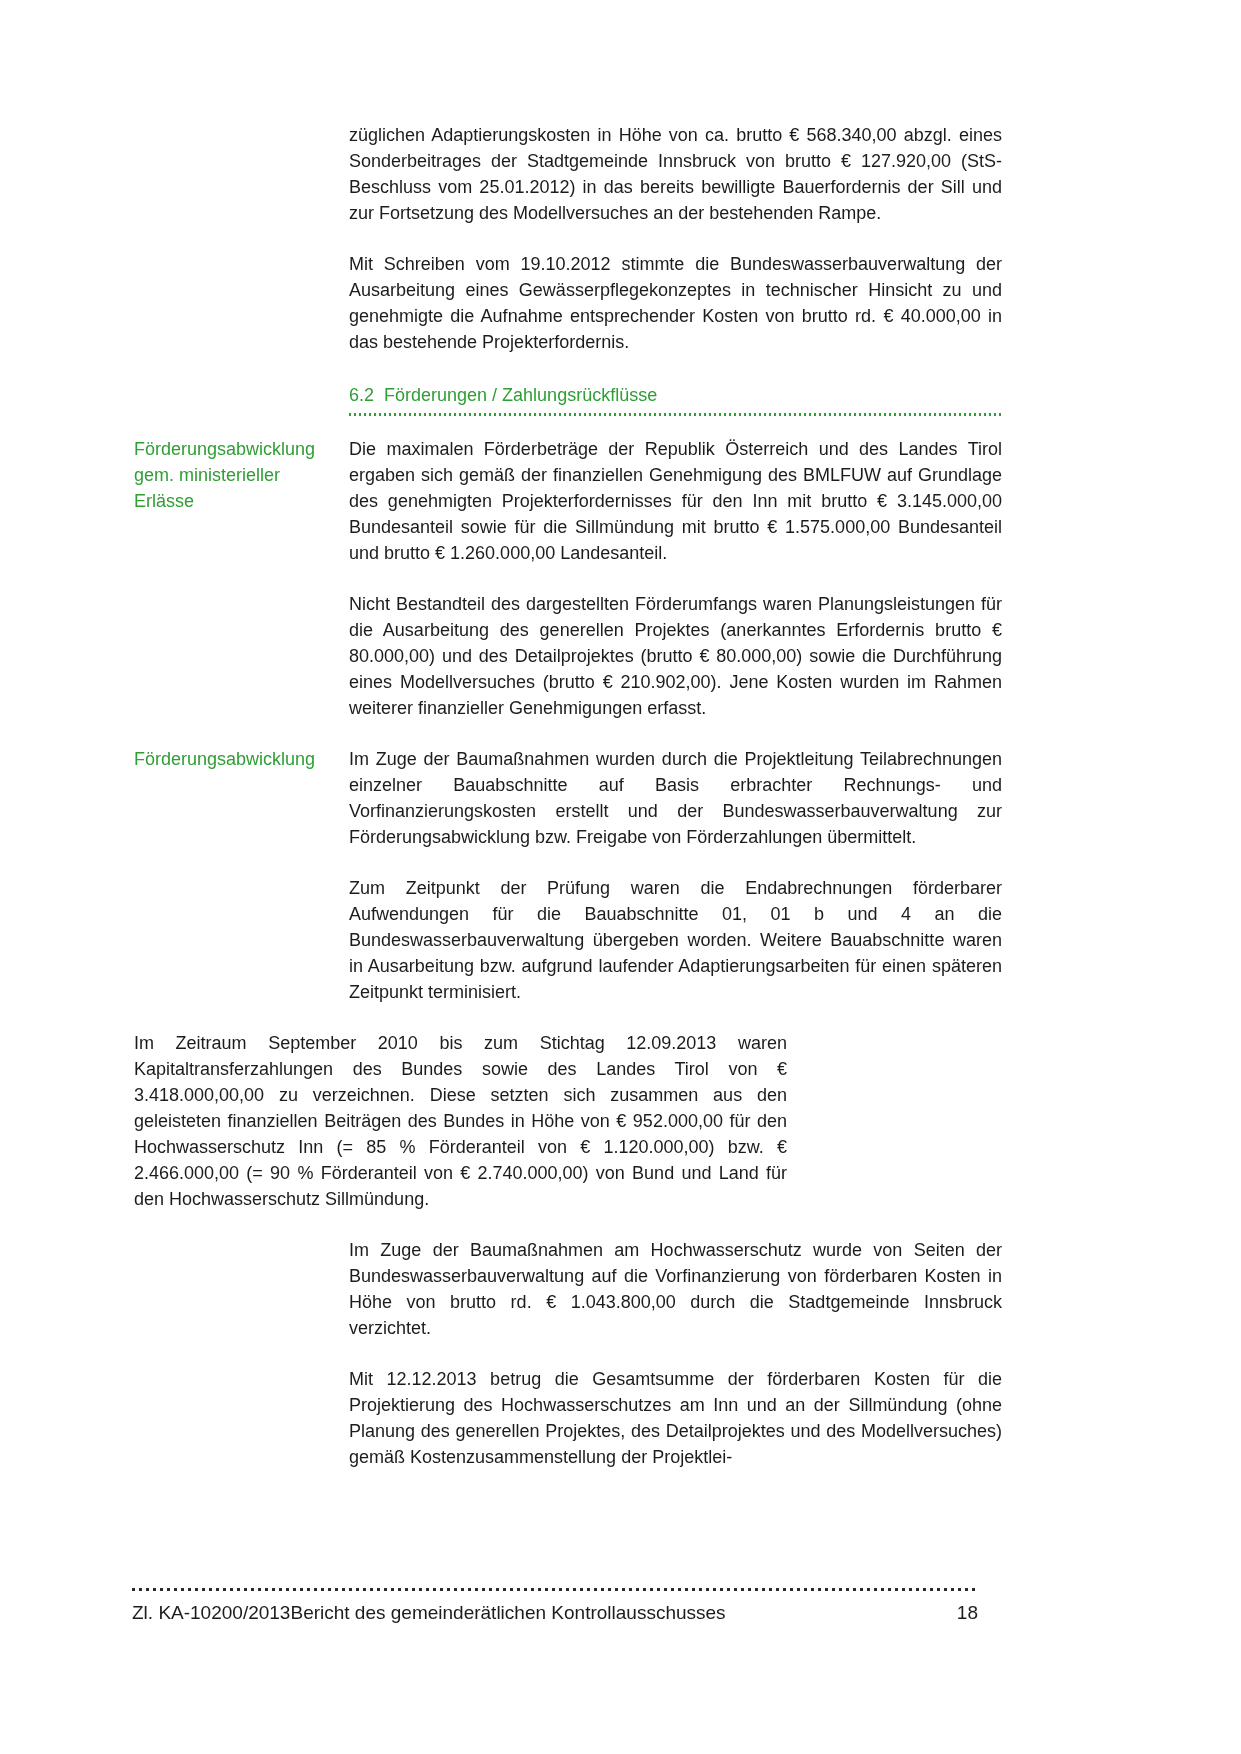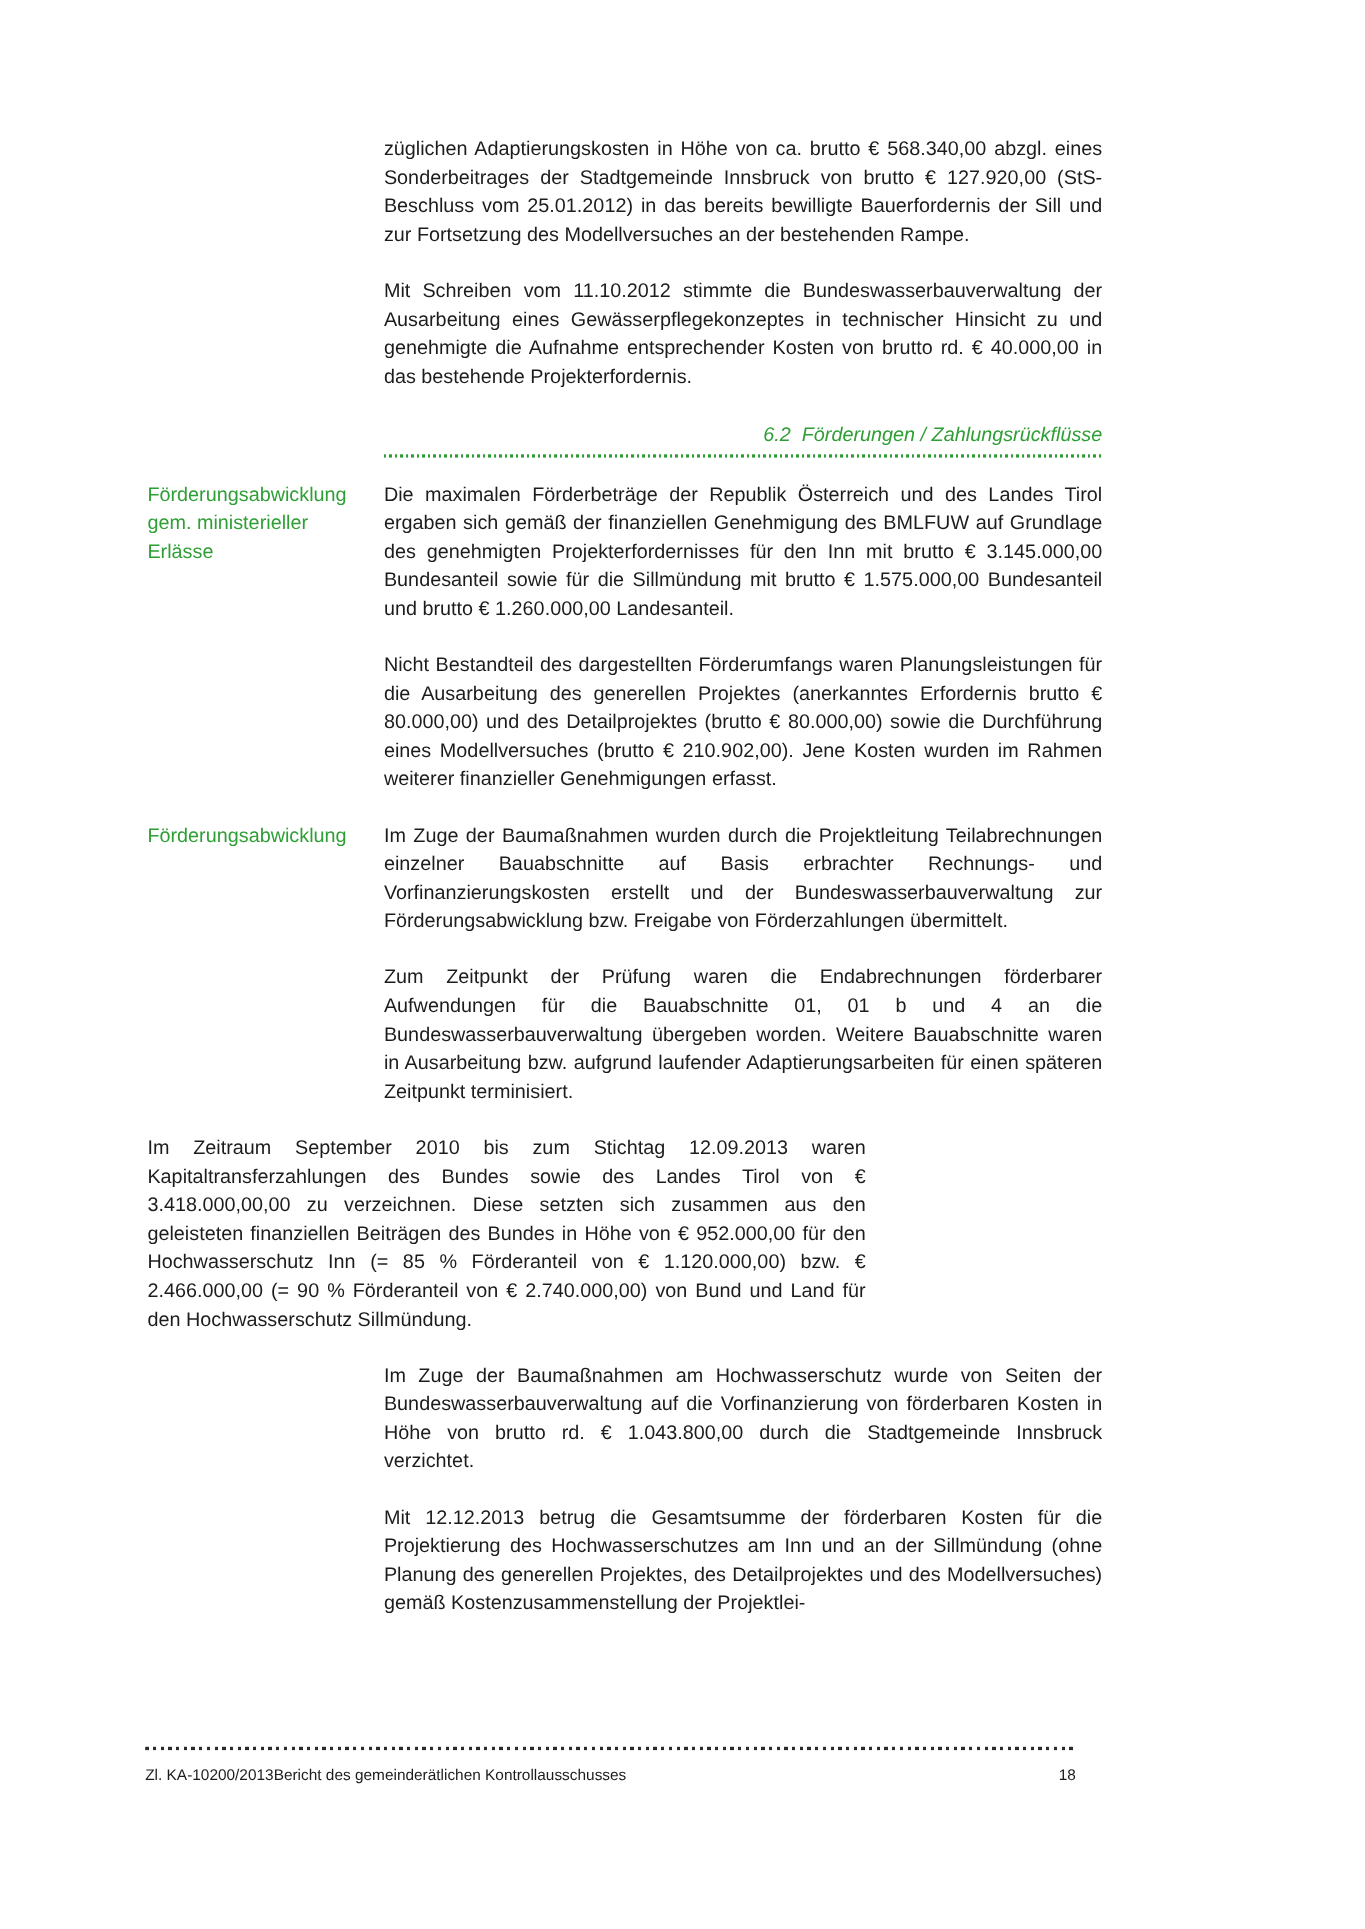--- a/index.html
+++ b/index.html
@@ -40,36 +40,34 @@
   }
   .para{
     margin:0 0 25px 0;
     text-align:justify;
     text-justify:inter-word;
   }
   .heading-block{
     margin:2px 0 20px 0;
   }
   .heading-text{
-    text-align:right;
     color:var(--green);
     white-space:pre-wrap;
     padding-bottom:5px;
-    font-style:italic;
   }
   .green-dotline{
     height:3px;
     background-image:repeating-linear-gradient(to right, var(--green) 0 2px, transparent 2px 5px);
   }
   .footer{
     position:absolute;
     left:132px;
     top:1588px;
     width:846px;
-    font-size:14px;
+    font-size:19px;
     line-height:24px;
     color:var(--text);
   }
   .footer-dots{
     height:3px;
     background-image:repeating-linear-gradient(to right, #2b2b2b 0 3px, transparent 3px 7px);
     margin-bottom:10px;
   }
   .footer-row{
     display:flex;
@@ -89,21 +87,21 @@
     <div class="row">
       <div class="label-col"></div>
       <div class="main-col">
         <p class="para">züglichen Adaptierungskosten in Höhe von ca. brutto € 568.340,00 abzgl. eines Sonderbeitrages der Stadtgemeinde Innsbruck von brutto € 127.920,00 (StS-Beschluss vom 25.01.2012) in das bereits bewilligte Bauerfordernis der Sill und zur Fortsetzung des Modellversuches an der bestehenden Rampe.</p>
       </div>
     </div>
 
     <div class="row">
       <div class="label-col"></div>
       <div class="main-col">
-        <p class="para">Mit Schreiben vom 11.10.2012 stimmte die Bundeswasserbauverwaltung der Ausarbeitung eines Gewässerpflegekonzeptes in technischer Hinsicht zu und genehmigte die Aufnahme entsprechender Kosten von brutto rd. € 40.000,00 in das bestehende Projekterfordernis.</p>
+        <p class="para">Mit Schreiben vom 19.10.2012 stimmte die Bundeswasserbauverwaltung der Ausarbeitung eines Gewässerpflegekonzeptes in technischer Hinsicht zu und genehmigte die Aufnahme entsprechender Kosten von brutto rd. € 40.000,00 in das bestehende Projekterfordernis.</p>
       </div>
     </div>
 
     <div class="row">
       <div class="label-col"></div>
       <div class="main-col">
         <div class="heading-block">
           <div class="heading-text">6.2  Förderungen / Zahlungsrückflüsse</div>
           <div class="green-dotline"></div>
         </div>

